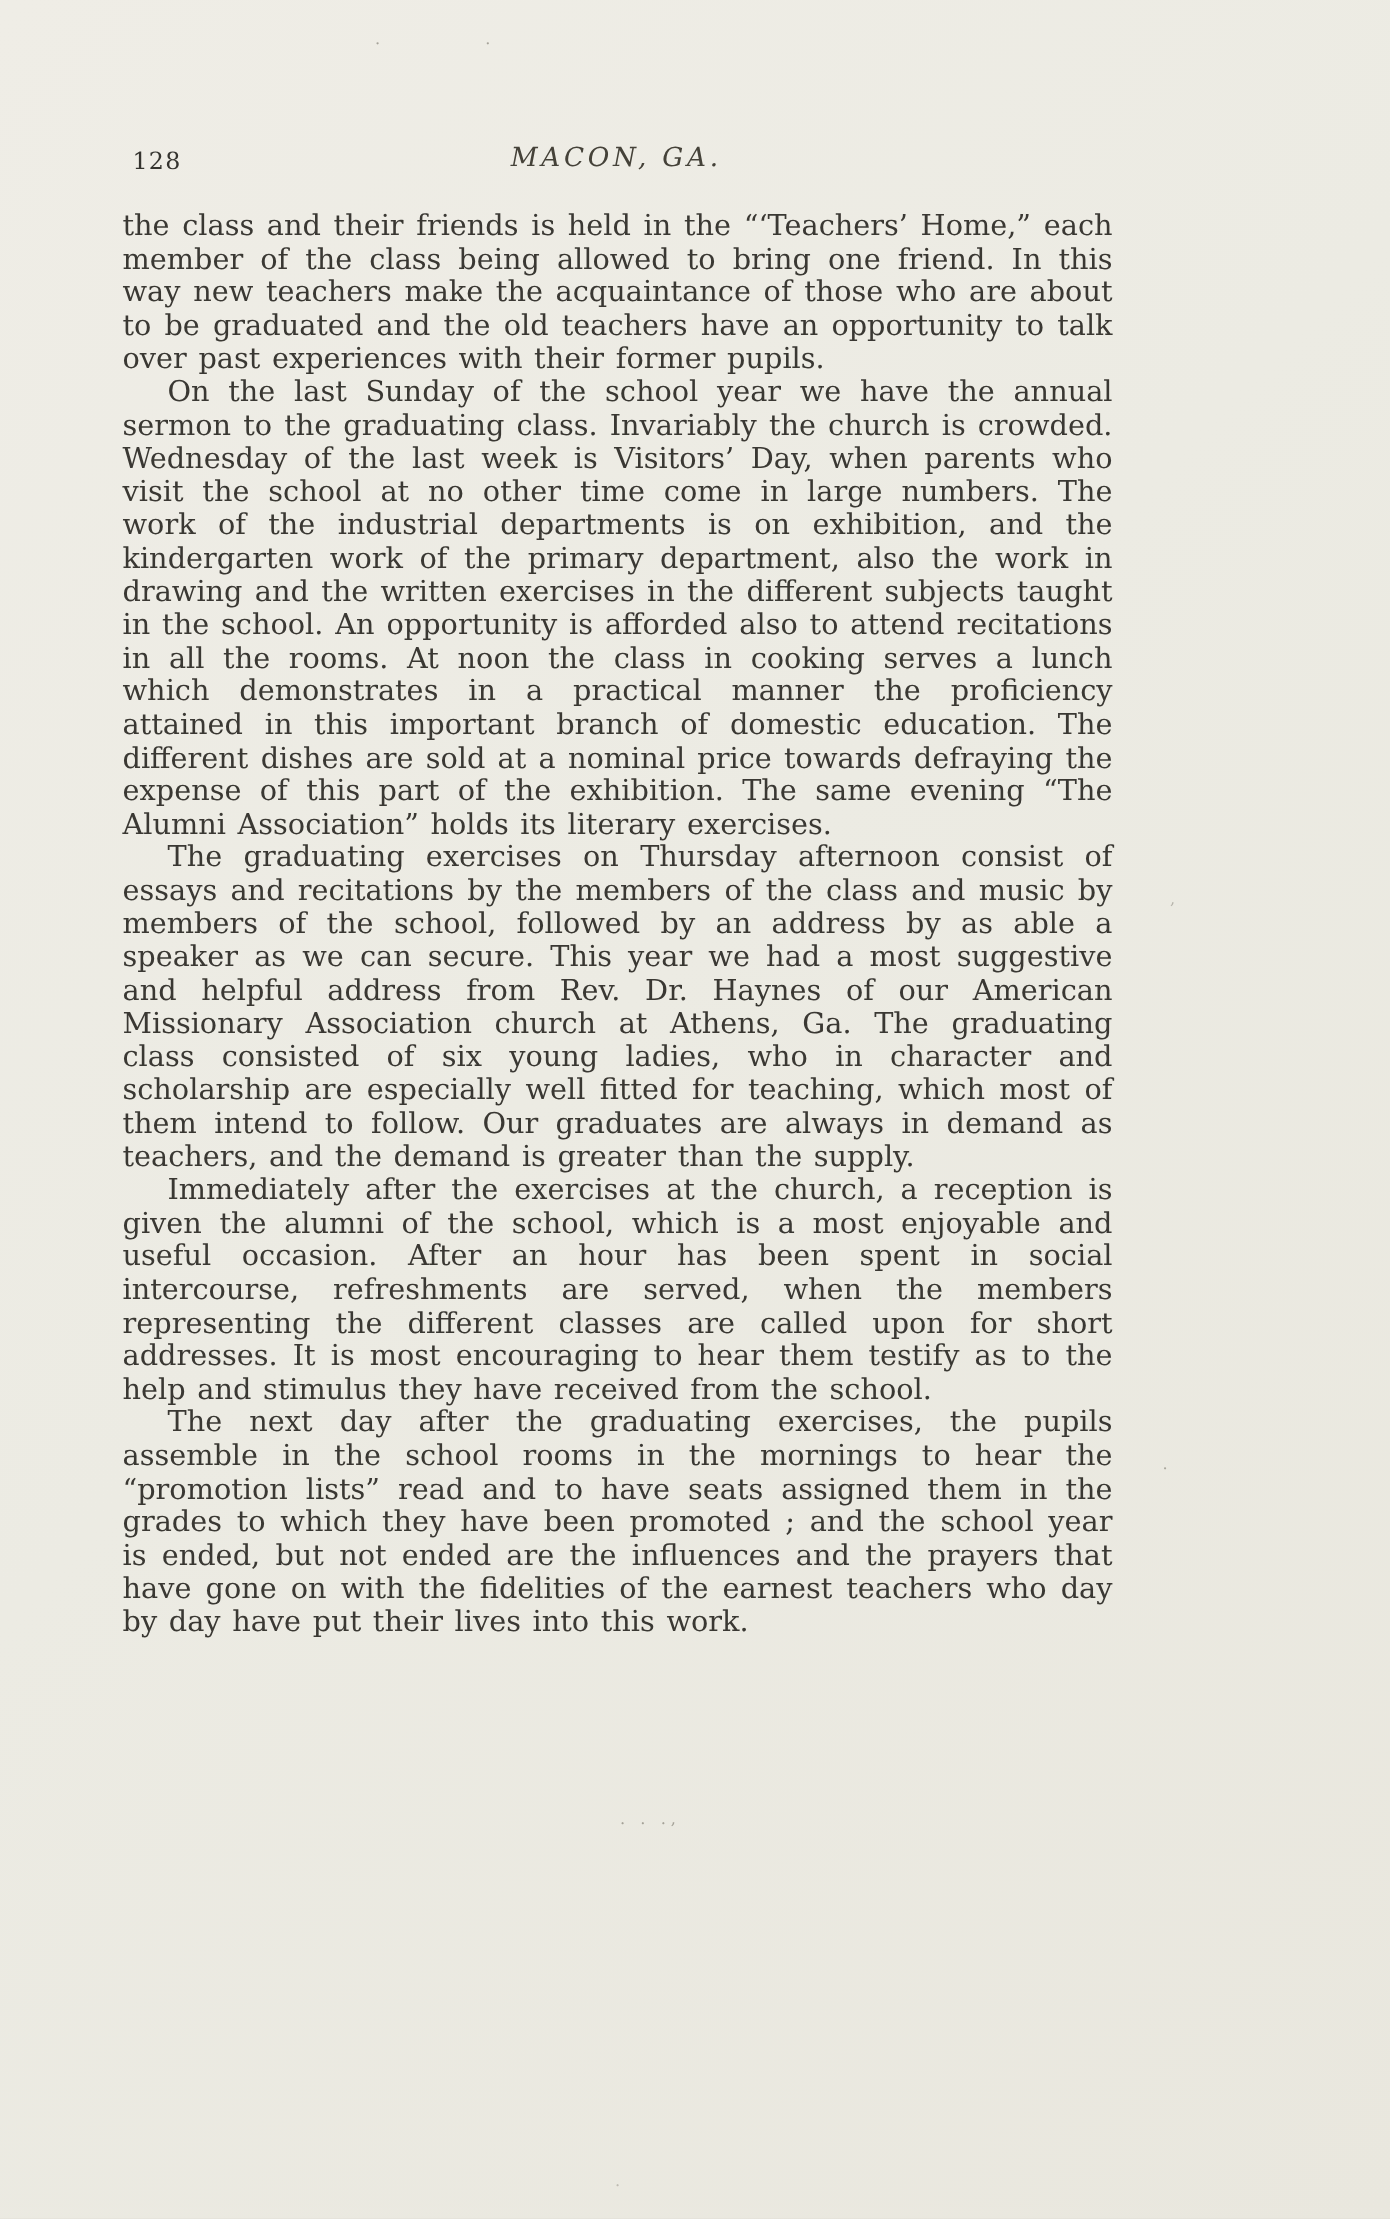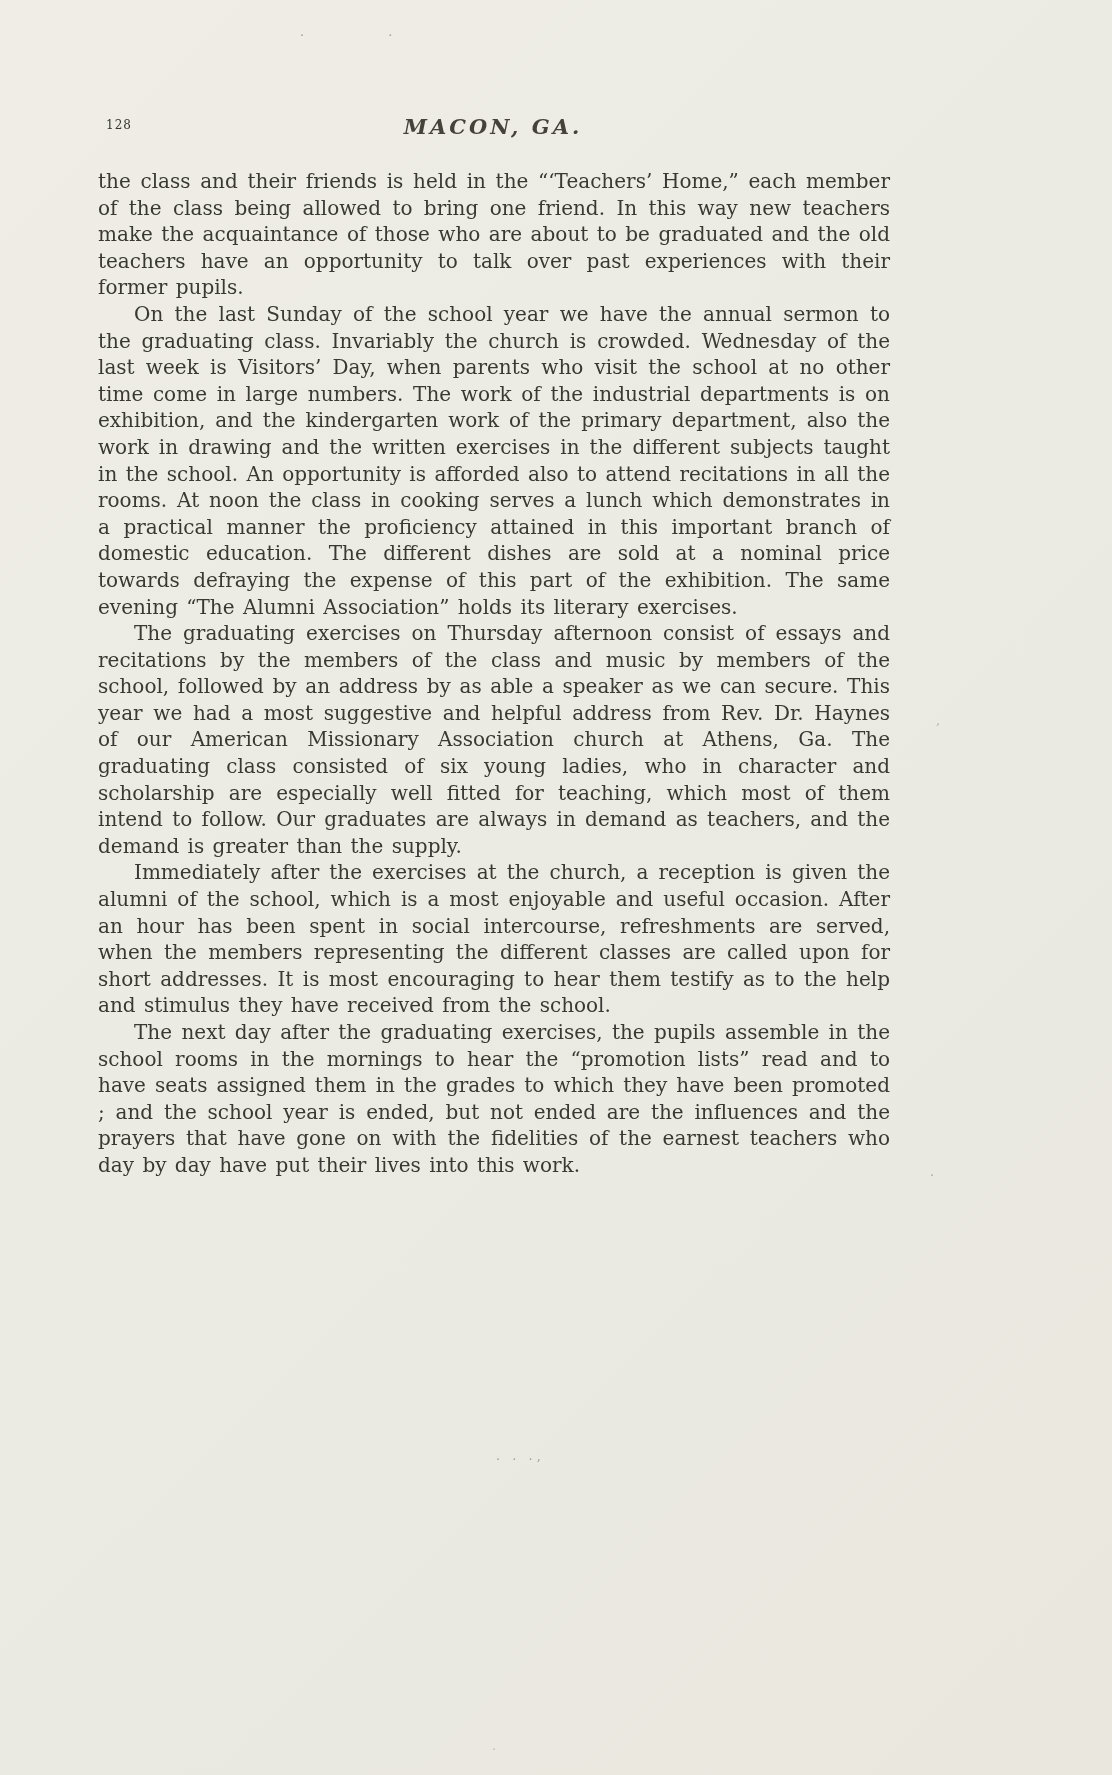--- a/index.html
+++ b/index.html
@@ -24,42 +24,41 @@
     position: absolute;
     top: 112px;
     left: 98px;
     right: 224px;
     height: 34px;
   }
   .page-number {
     position: absolute;
     left: 8px;
     top: 6px;
-    font-size: 12px;
+    font-size: 19px;
     letter-spacing: 1px;
     color: #35342f;
   }
   .running-title {
     position: absolute;
     left: 0;
     right: 0;
     top: 2px;
     text-align: center;
     font-style: italic;
     font-size: 21px;
     letter-spacing: 3px;
     color: #454239;
-    font-weight: bold;
   }
   .body-text {
     position: absolute;
     top: 168px;
     left: 98px;
     width: 792px;
-    font-size: 20px;
+    font-size: 23px;
     line-height: 26.6px;
     text-align: justify;
     color: #3a3833;
   }
   .body-text p {
     margin: 0;
     text-indent: 36px;
     word-spacing: 2px;
   }
   .body-text p.no-indent {

